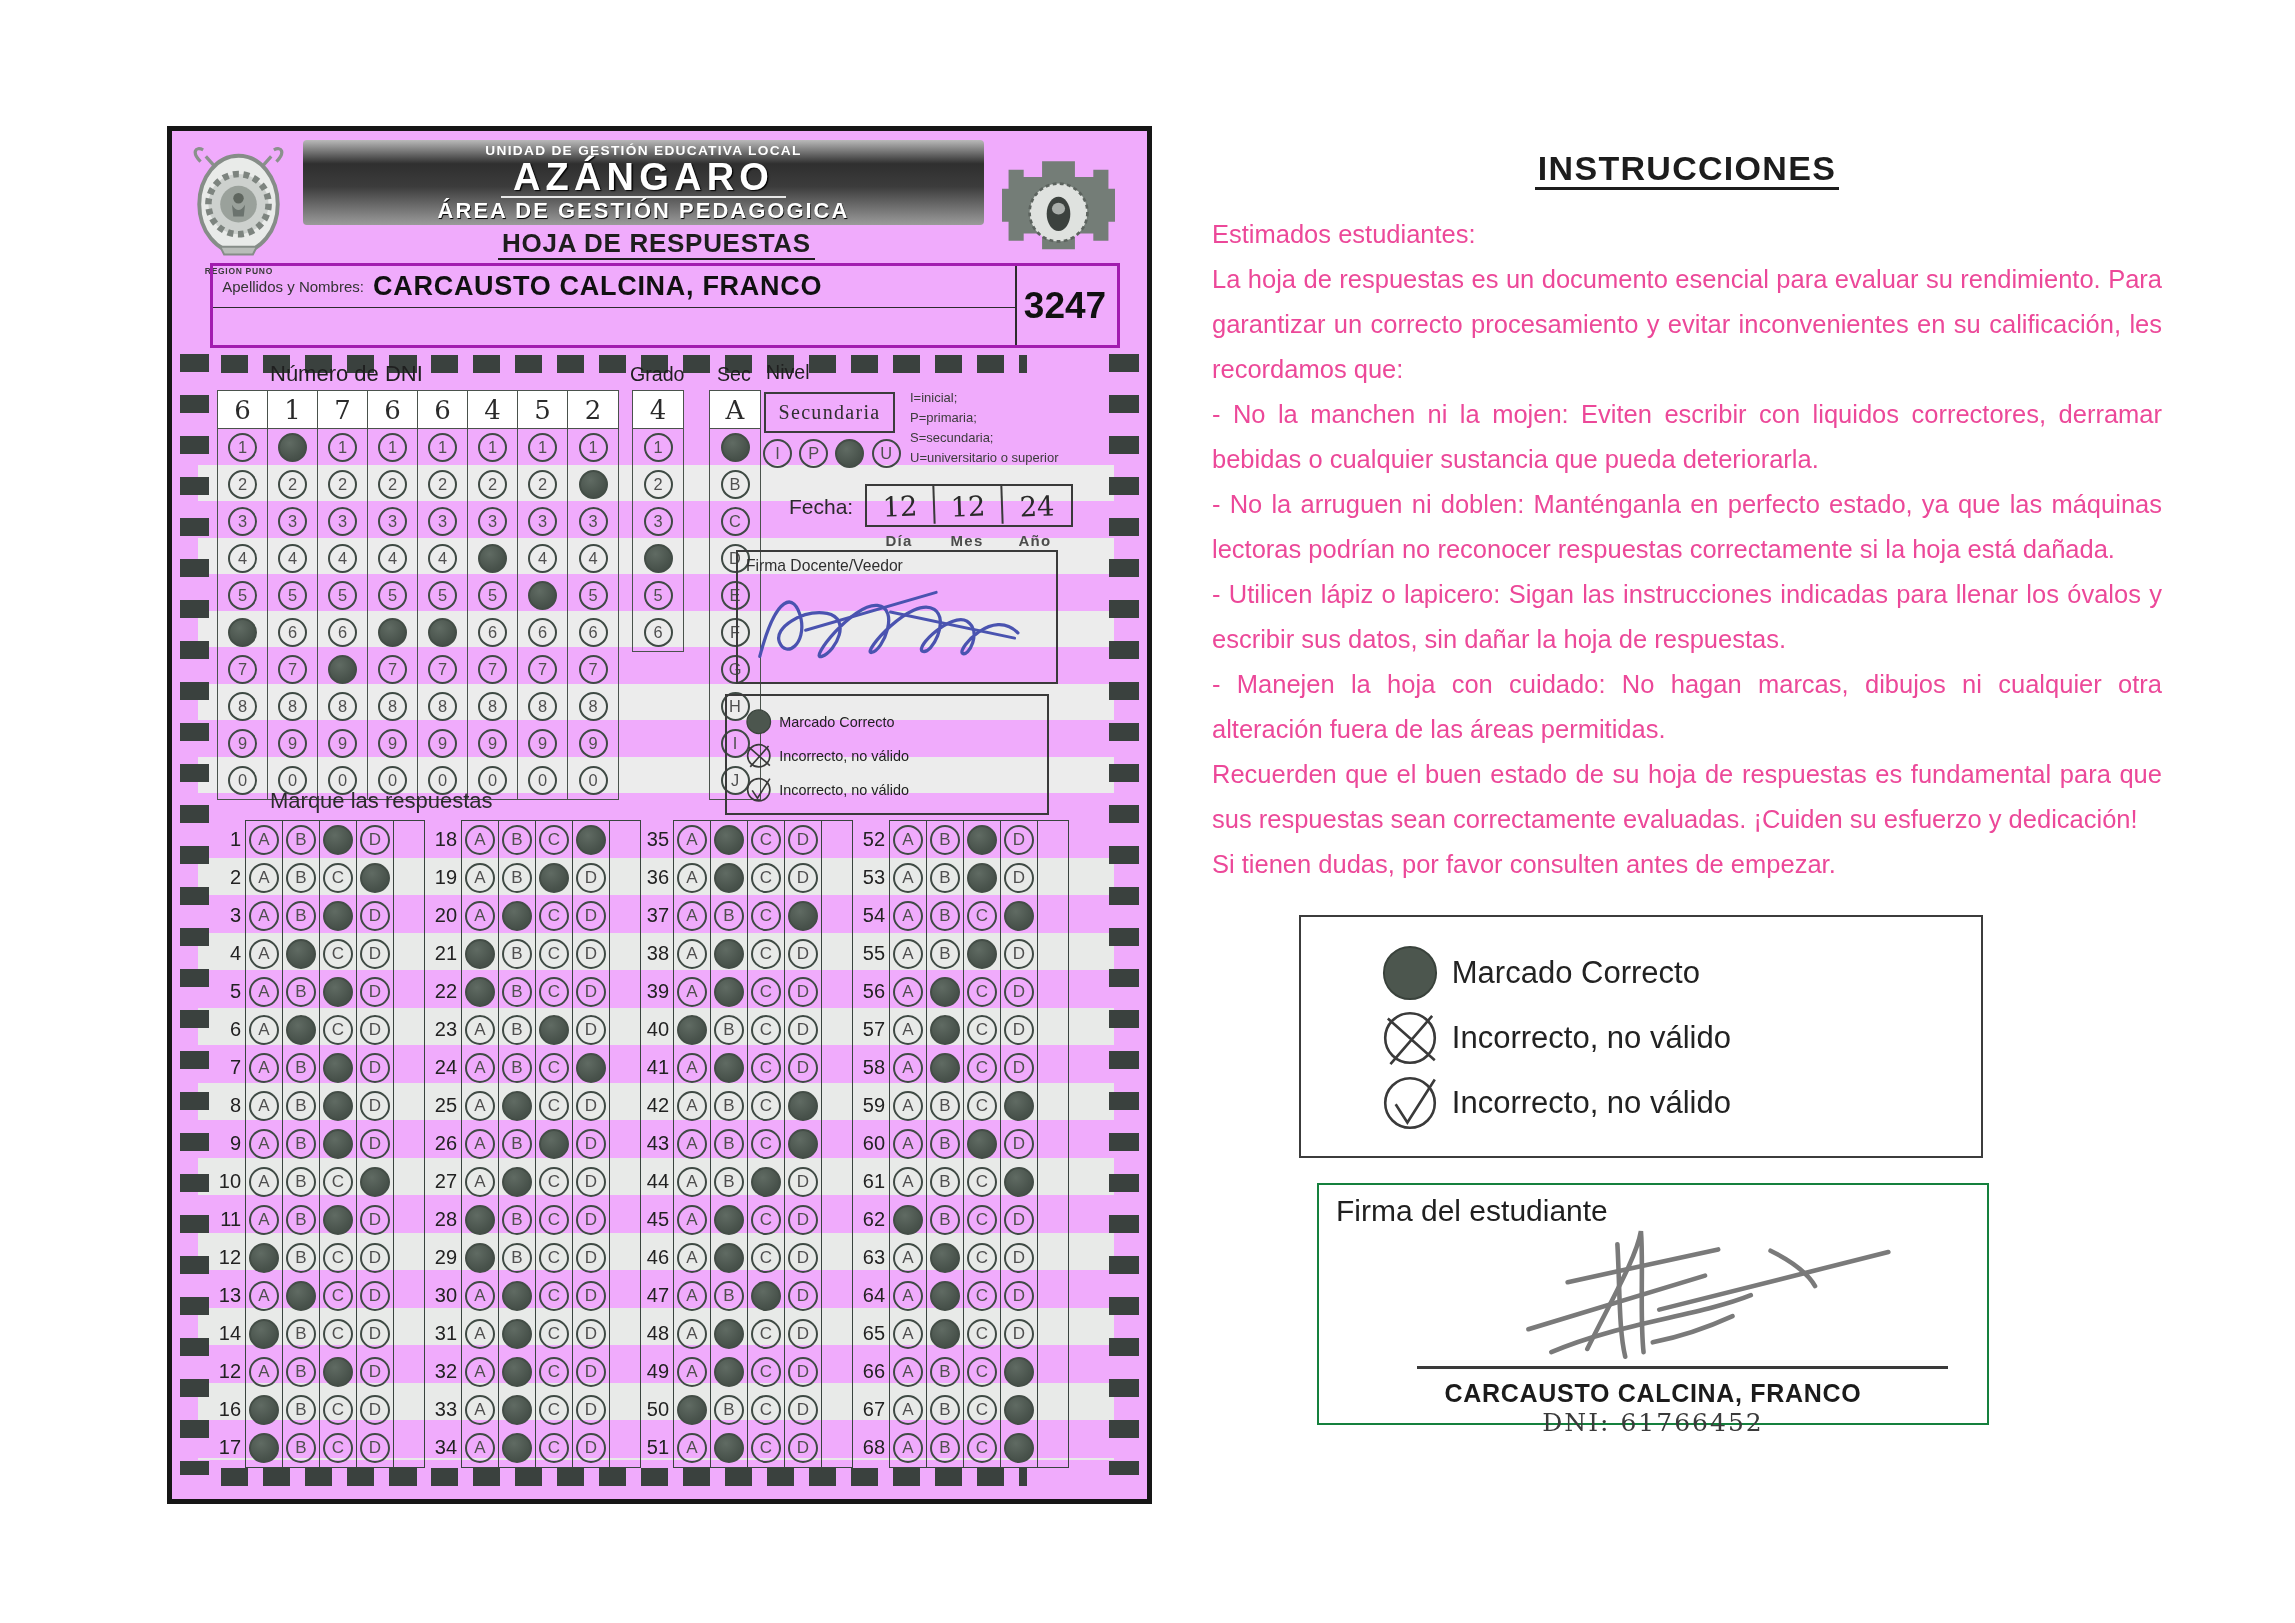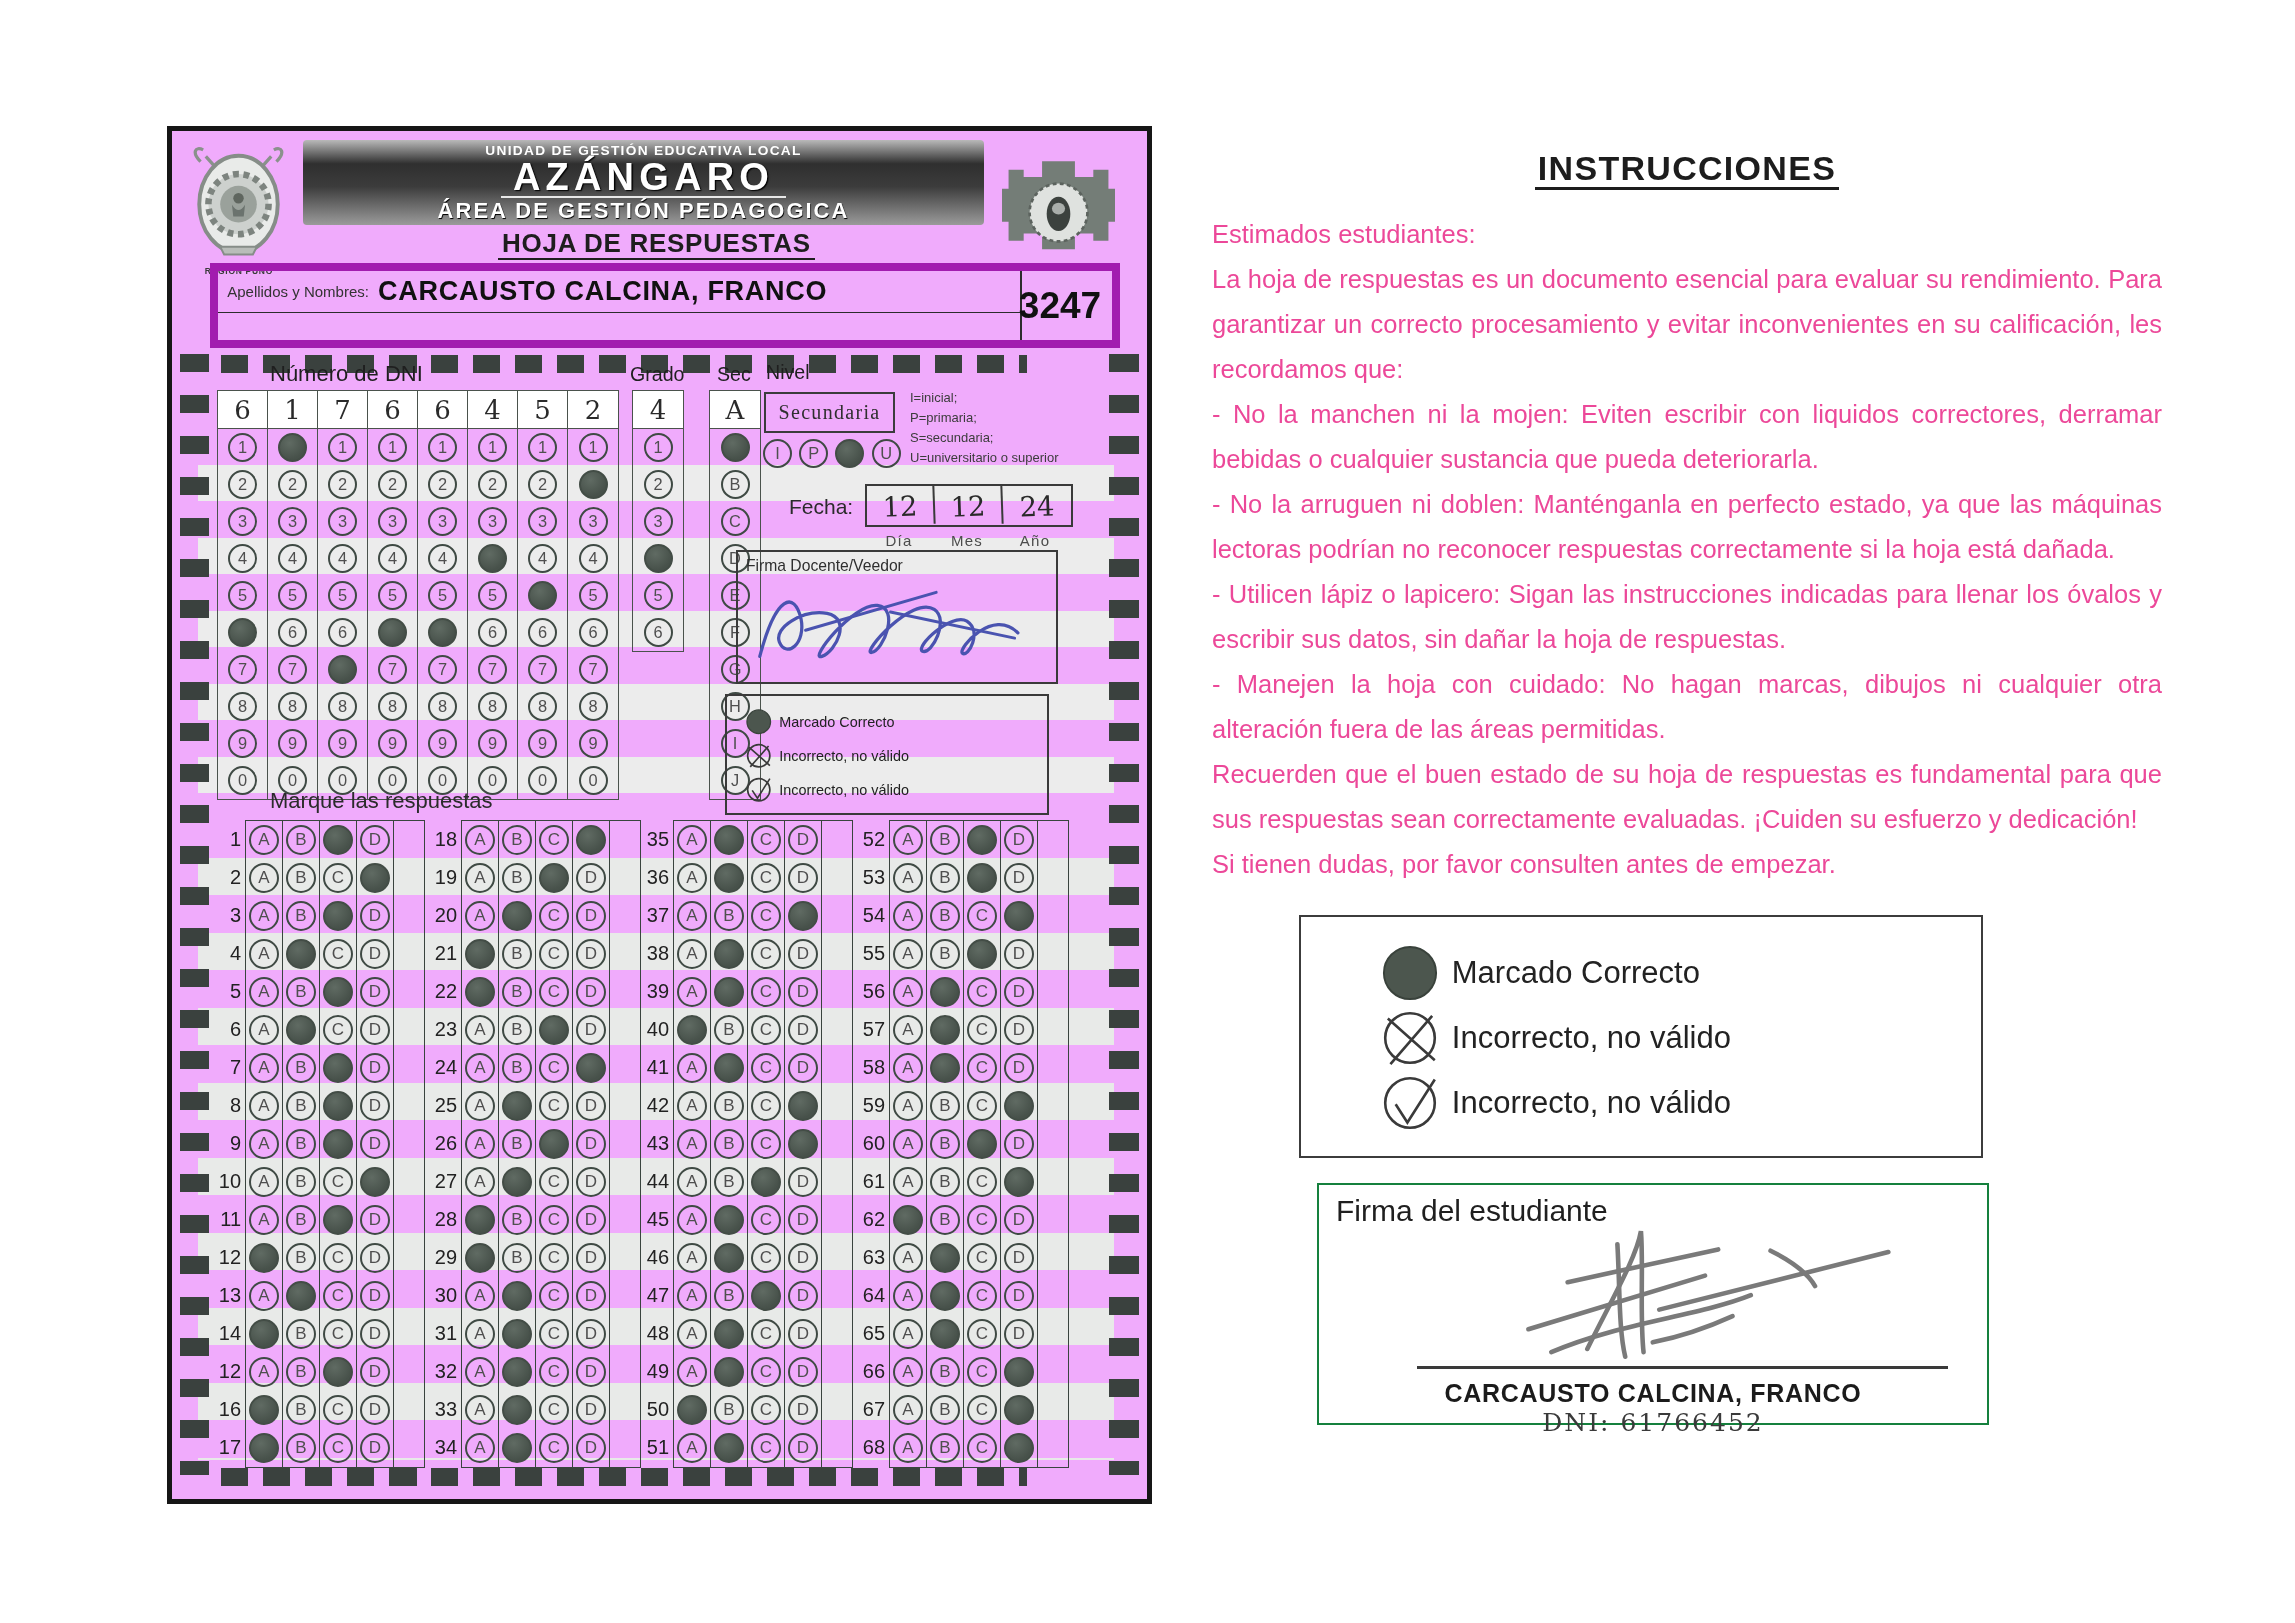--- a/index.html
+++ b/index.html
@@ -25,21 +25,21 @@
   .hdr-line3 { font-size:22px; font-weight:bold; letter-spacing:2px; line-height:25px; text-shadow:0.7px 0.7px 0.7px #000; }
 
   .sheet-title { position:absolute; left:249px; top:97px; width:471px; text-align:center; z-index:1;
     font-size:26px; font-weight:bold; letter-spacing:0.7px; color:#1e1e1e; }
   .sheet-title span { border-bottom:2.6px solid #1e1e1e; padding:0 3.9px; }
 
   .logo-left { position:absolute; left:14.4px; top:10.5px; width:105px; z-index:1; text-align:center; }
   .logo-left .cap { font-size:8.5px; font-weight:bold; letter-spacing:0.7px; color:#3a3a3a; margin-top:1.3px; }
   .logo-right { position:absolute; left:830px; top:25px; width:113px; z-index:1; }
 
-  .name-box { position:absolute; left:38px; top:132px; width:910px; height:85px; border:8px solid #a21caf; z-index:1; background:transparent; }
+  .name-box { position:absolute; left:38px; top:132px; width:910px; height:85px; border:3px solid #a21caf; z-index:1; background:transparent; }
   .name-left { position:absolute; left:0; top:0; width:804px; height:100%; border-right:2px solid #2c2c2c; }
   .name-row1 { height:42px; border-bottom:1.3px solid #2c2c2c; display:flex; align-items:center; padding-left:9.2px; }
   .name-row2 { height:40px; display:flex; align-items:center; padding-left:9.2px; }
   .fld-label { font-size:15px; color:#333; margin-right:9.2px; white-space:nowrap; }
   .fld-big { font-size:27px; font-weight:bold; letter-spacing:0.7px; color:#111; white-space:nowrap; }
   .fld-med { font-size:19.6px; font-weight:bold; color:#111; margin-right:11.8px; white-space:nowrap; }
   .sheet-no { position:absolute; right:0; top:0; width:104px; height:100%; display:flex; align-items:center; justify-content:center;
     font-size:37px; font-weight:bold; color:#111; }
 
   .tick-row { position:absolute; left:49px; width:806px; height:18.3px; z-index:1;
@@ -73,21 +73,21 @@
     display:flex; align-items:center; justify-content:center; font-family:"Liberation Serif", serif; font-size:20px; color:#2f2f2f; letter-spacing:1.3px; }
   .nivel-bubbles { position:absolute; left:591px; top:308px; z-index:2; display:flex; gap:7.2px; }
   .nivel-legend { position:absolute; left:738px; top:257px; width:196px; z-index:2; font-size:13px; line-height:20px; color:#3c3c3c; }
 
   .fecha-label { position:absolute; left:617px; top:364px; z-index:2; font-size:21px; }
   .fecha-table { position:absolute; left:693px; top:353px; z-index:2; display:flex; border:2px solid #3a3a3a; height:43px; background:transparent; }
   .fecha-cell { width:68px; border-right:2px solid #3a3a3a; display:flex; align-items:center; justify-content:center;
     font-size:27.5px; transform:rotate(-2deg); }
   .fecha-cell:last-child { border-right:none; }
   .fecha-labels { position:absolute; left:693px; top:401px; z-index:2; display:flex; width:204px; }
-  .fecha-labels div { width:68px; text-align:center; font-size:15px; font-weight:normal; color:#4c4c4c; letter-spacing:1.3px; }
+  .fecha-labels div { width:68px; text-align:center; font-size:15px; font-weight:bold; color:#4c4c4c; letter-spacing:1.3px; }
 
   .firma-doc-box { position:absolute; left:564px; top:419px; width:322px; height:134px; border:2px solid #3a3a3a; z-index:2; }
   .firma-doc-box .ttl { font-size:15.7px; color:#2f2f2f; padding:5.2px 0 0 7.9px; }
 
   .legend-box-sm { position:absolute; left:553px; top:563px; width:324px; height:121px; border:2px solid #3a3a3a; z-index:2; padding:9.2px 0 0 18.3px; }
   .legend-row-sm { display:flex; align-items:center; height:34px; gap:6.5px; }
   .legend-row-sm .lbl { font-size:14.4px; color:#222; }
 
   .marque-label { position:absolute; left:98px; top:657px; z-index:2; font-size:22px; }
 

